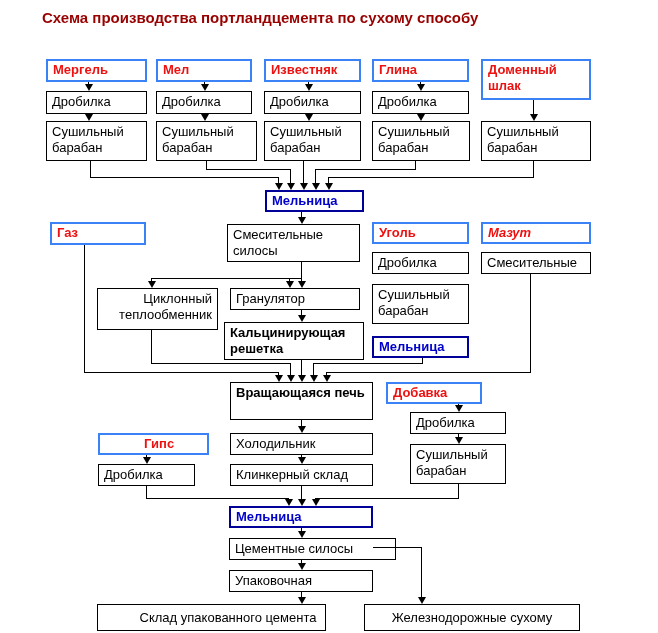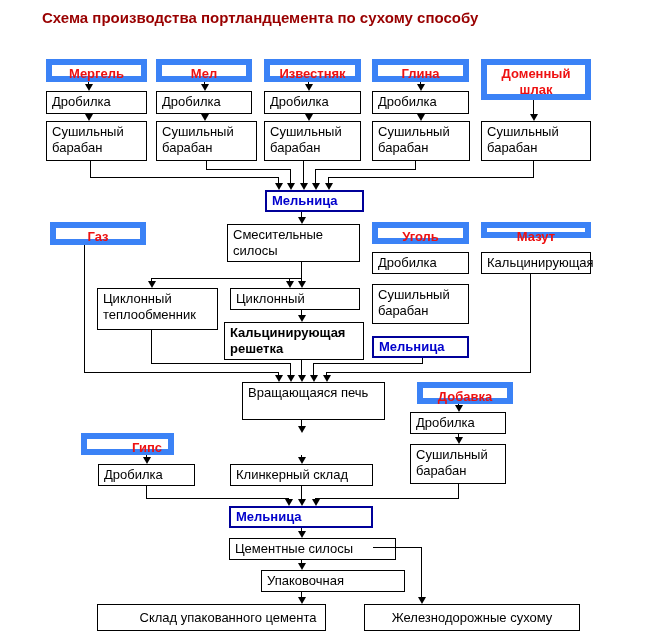--- a/index.html
+++ b/index.html
@@ -9,23 +9,23 @@
   }
   .title {
     position:absolute; left:42px; top:8px; width:580px;
     font-size:15px; font-weight:bold; color:#990000; line-height:20px;
   }
   .node {
     position:absolute; box-sizing:border-box; background:#ffffff;
     border:1px solid #000000; color:#000000;
     font-size:13px; line-height:16px; padding:2px 5px;
   }
-  .node.red  { border:6px solid #3b82f6; color:#ee1111; font-weight:bold; padding:1px 5px;text-align:center; }
+  .node.red  { border:2px solid #3b82f6; color:#ee1111; font-weight:bold; padding:1px 5px; }
   .node.blue { border:2px solid #000099; color:#0000cc; font-weight:bold; padding:1px 5px; }
-  .node.boldblack { font-weight:normal;margin-left:12px; }
+  .node.boldblack { font-weight:bold; }
   .node.center { text-align:center; padding-top:5px; }
   .vline,.hline { position:absolute; background:#000000; }
   .ahead {
     position:absolute; width:0; height:0;
     border-left:4px solid transparent; border-right:4px solid transparent;
     border-top:7px solid #000000;
   }
 </style>
 </head>
 <body>
@@ -44,39 +44,40 @@
     <div class="node plain" style="left: 264px; top: 91px; width: 97px; height: 23px;">Дробилка</div>
     <div class="node plain" style="left: 372px; top: 91px; width: 97px; height: 23px;">Дробилка</div>
     <div class="node plain" style="left: 46px; top: 121px; width: 101px; height: 40px;">Сушильный барабан</div>
     <div class="node plain" style="left: 156px; top: 121px; width: 101px; height: 40px;">Сушильный барабан</div>
     <div class="node plain" style="left: 264px; top: 121px; width: 97px; height: 40px;">Сушильный барабан</div>
     <div class="node plain" style="left: 372px; top: 121px; width: 98px; height: 40px;">Сушильный барабан</div>
     <div class="node plain" style="left: 481px; top: 121px; width: 110px; height: 40px;">Сушильный барабан</div>
     <div class="node blue" style="left: 265px; top: 190px; width: 99px; height: 22px;">Мельница</div>
     <div class="node plain" style="left: 227px; top: 224px; width: 133px; height: 38px;">Смесительные силосы</div>
     <div class="node red" style="left: 50px; top: 222px; width: 96px; height: 23px;">Газ</div>
-    <div class="node plain" style="left: 97px; top: 288px; width: 121px; height: 42px;">Циклонный теплообменник</div>
-    <div class="node plain" style="left: 230px; top: 288px; width: 130px; height: 22px;">Циклонный</div>
+    <div class="node plain" style="left: 97px; top: 288px; width: 121px; height: 42px; text-align: right;">Циклонный теплообменник</div>
+    <div class="node plain" style="left: 230px; top: 288px; width: 130px; height: 22px;">Гранулятор</div>
     <div class="node plain" style="left: 224px; top: 322px; width: 140px; height: 38px; font-weight: bold;">Кальцинирующая решетка</div>
     <div class="node red" style="left: 372px; top: 222px; width: 97px; height: 22px;">Уголь</div>
     <div class="node plain" style="left: 372px; top: 252px; width: 97px; height: 22px;">Дробилка</div>
     <div class="node plain" style="left: 372px; top: 284px; width: 97px; height: 40px;">Сушильный барабан</div>
     <div class="node blue" style="left: 372px; top: 336px; width: 97px; height: 22px;">Мельница</div>
-    <div class="node red" style="left: 481px; top: 222px; width: 110px; height: 16px;">Мазут</div>
-    <div class="node plain" style="left: 481px; top: 252px; width: 110px; height: 22px;">Кальцинирующая</div>
+    <div class="node red" style="left: 481px; top: 222px; width: 110px; height: 22px; font-style: italic;">Мазут</div>
+    <div class="node plain" style="left: 481px; top: 252px; width: 110px; height: 22px;">Смесительные</div>
     <div class="node plain boldblack" style="left: 230px; top: 382px; width: 143px; height: 38px;">Вращающаяся печь</div>
-    <div class="node red" style="left: 417px; top: 382px; width: 96px; height: 22px;">Добавка</div>
+    <div class="node red" style="left: 386px; top: 382px; width: 96px; height: 22px;">Добавка</div>
     <div class="node plain" style="left: 410px; top: 412px; width: 96px; height: 22px;">Дробилка</div>
     <div class="node plain" style="left: 410px; top: 444px; width: 96px; height: 40px;">Сушильный барабан</div>
-    <div class="node red" style="left: 81px; top: 433px; width: 93px; height: 22px; padding-left: 44px;">Гипс</div>
+    <div class="node red" style="left: 98px; top: 433px; width: 111px; height: 22px; padding-left: 44px;">Гипс</div>
     <div class="node plain" style="left: 98px; top: 464px; width: 97px; height: 22px;">Дробилка</div>
+    <div class="node plain" style="left: 230px; top: 433px; width: 143px; height: 22px;">Холодильник</div>
     <div class="node plain" style="left: 230px; top: 464px; width: 143px; height: 22px;">Клинкерный склад</div>
     <div class="node blue" style="left: 229px; top: 506px; width: 144px; height: 22px;">Мельница</div>
     <div class="node plain" style="left: 229px; top: 538px; width: 167px; height: 22px;">Цементные силосы</div>
-    <div class="node plain" style="left: 229px; top: 570px; width: 144px; height: 22px; margin-left: 32px;">Упаковочная</div>
+    <div class="node plain" style="left: 229px; top: 570px; width: 144px; height: 22px;">Упаковочная</div>
     <div class="node plain center" style="left: 97px; top: 604px; width: 229px; height: 27px; padding-left: 38px;">Склад упакованного цемента</div>
     <div class="node plain center" style="left: 364px; top: 604px; width: 216px; height: 27px;">Железнодорожные сухому</div>
     <div class="vline" style="left: 90px; top: 161px; width: 1px; height: 17px;"></div>
     <div class="vline" style="left: 206px; top: 161px; width: 1px; height: 9px;"></div>
     <div class="vline" style="left: 415px; top: 161px; width: 1px; height: 9px;"></div>
     <div class="vline" style="left: 533px; top: 161px; width: 1px; height: 17px;"></div>
     <div class="vline" style="left: 84px; top: 245px; width: 1px; height: 128px;"></div>
     <div class="vline" style="left: 151px; top: 330px; width: 1px; height: 34px;"></div>
     <div class="vline" style="left: 422px; top: 358px; width: 1px; height: 6px;"></div>
     <div class="vline" style="left: 530px; top: 274px; width: 1px; height: 99px;"></div>

